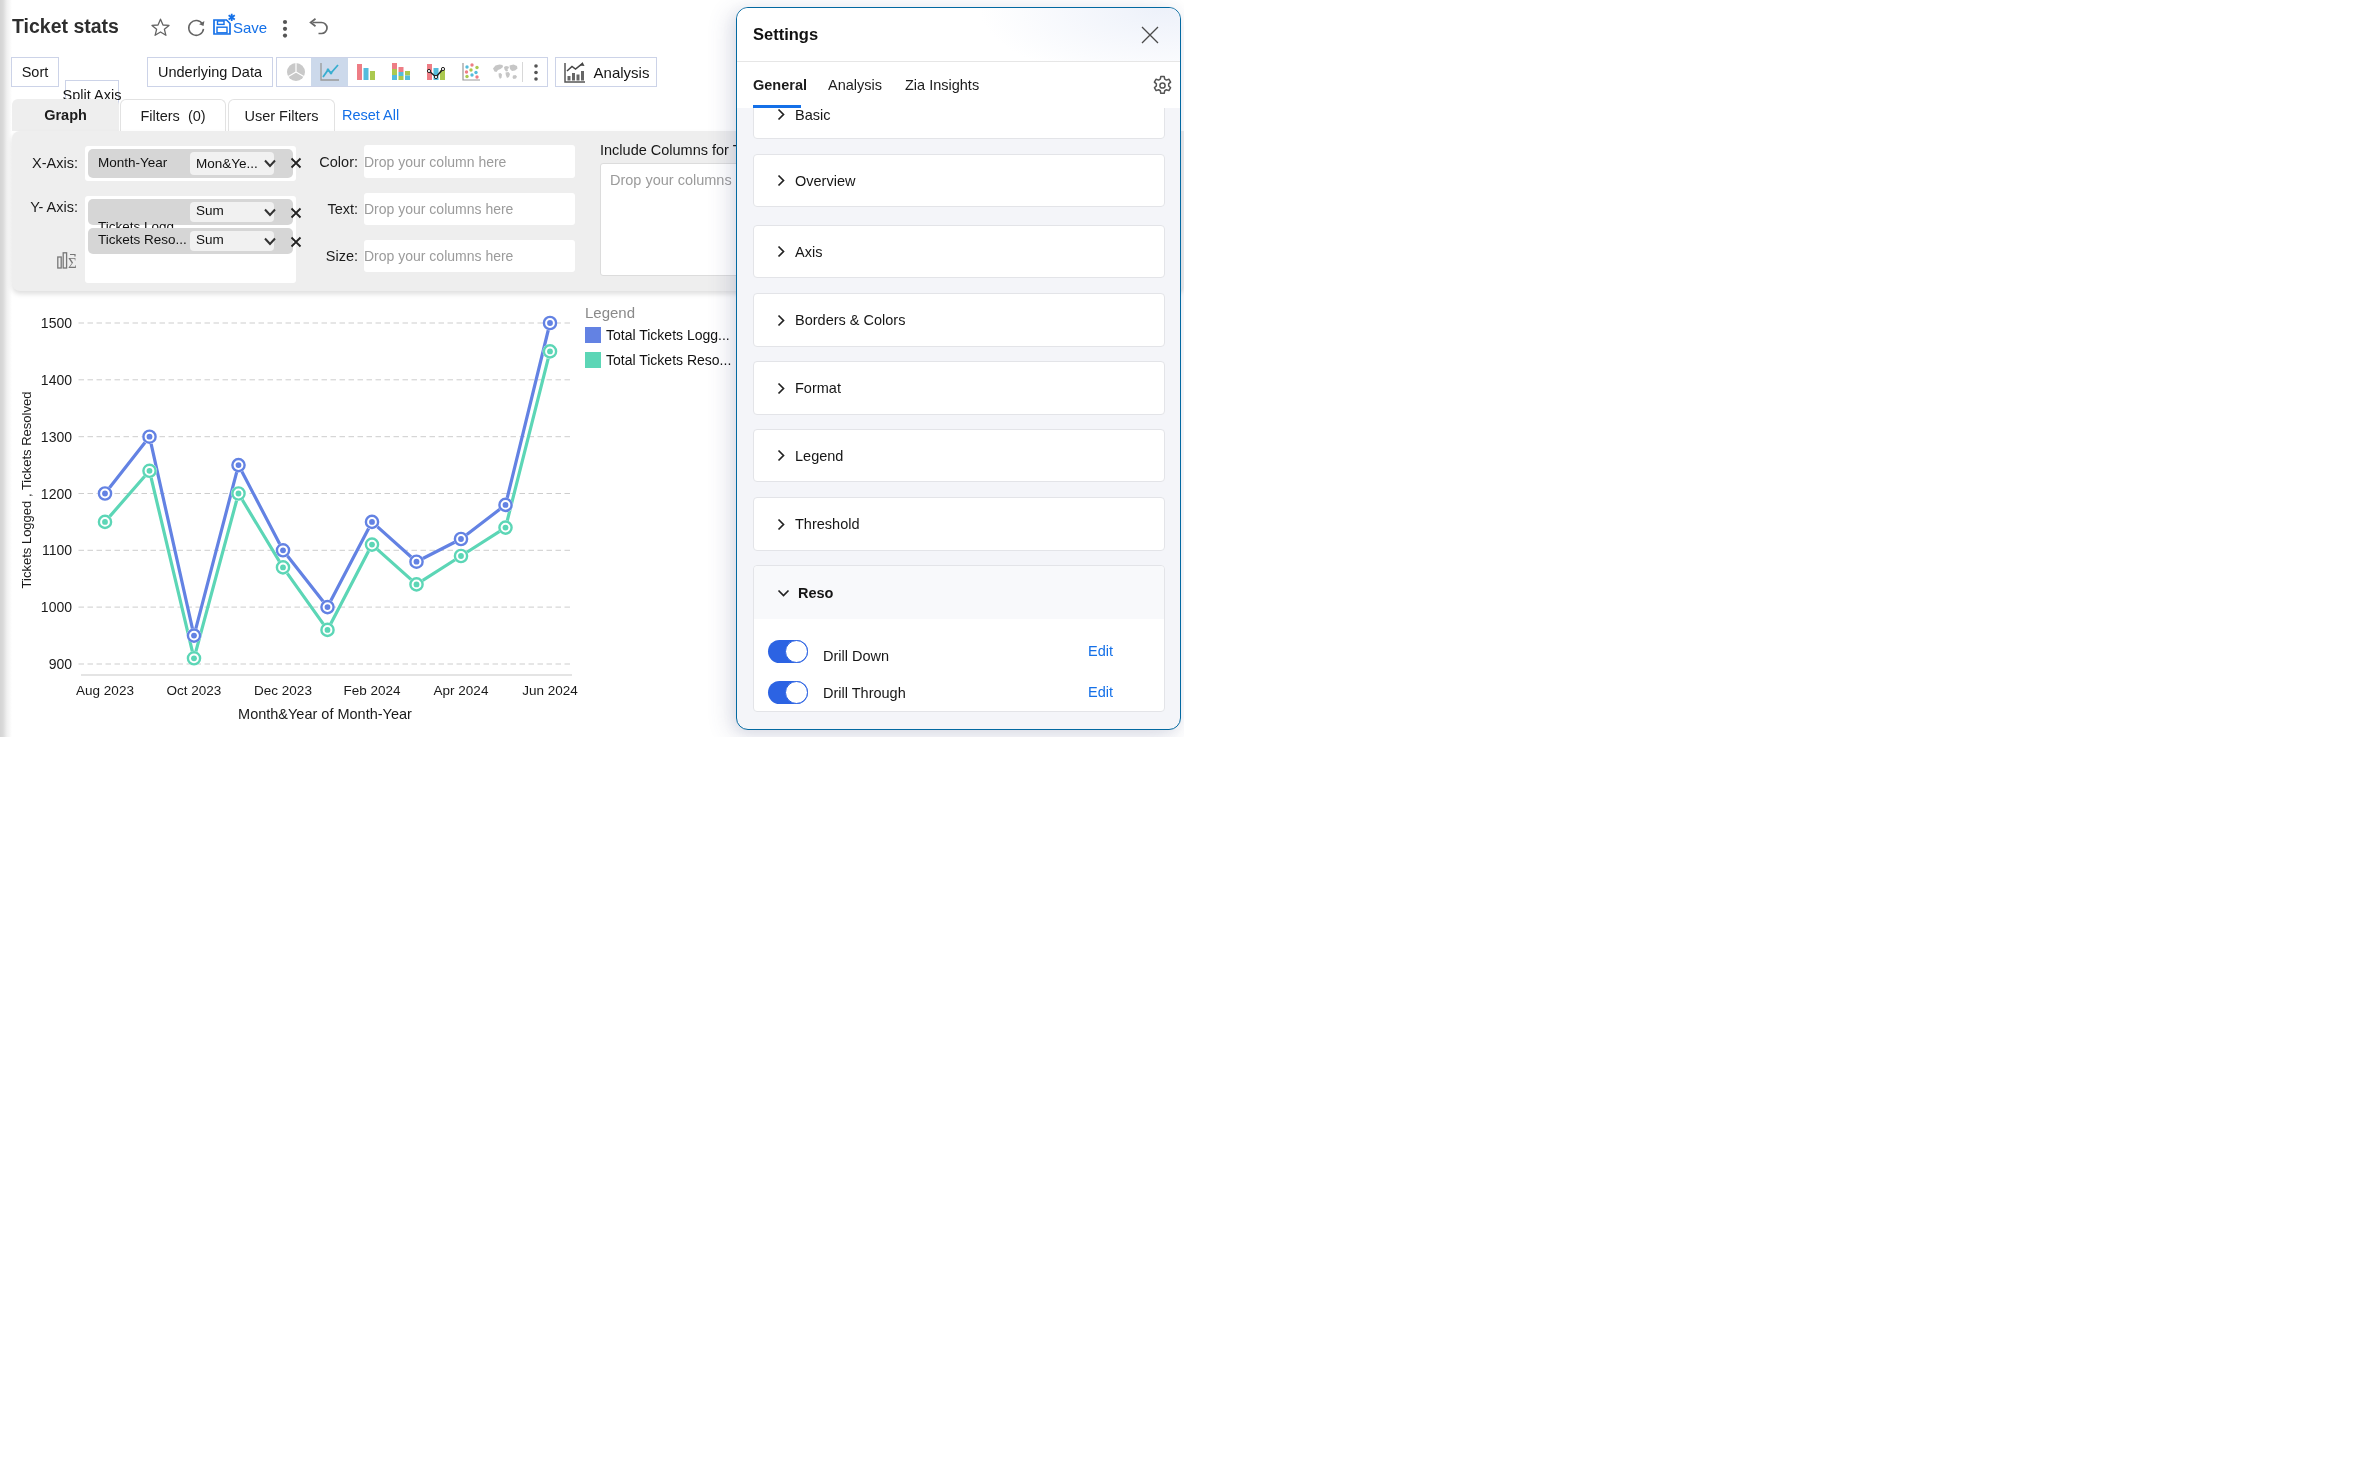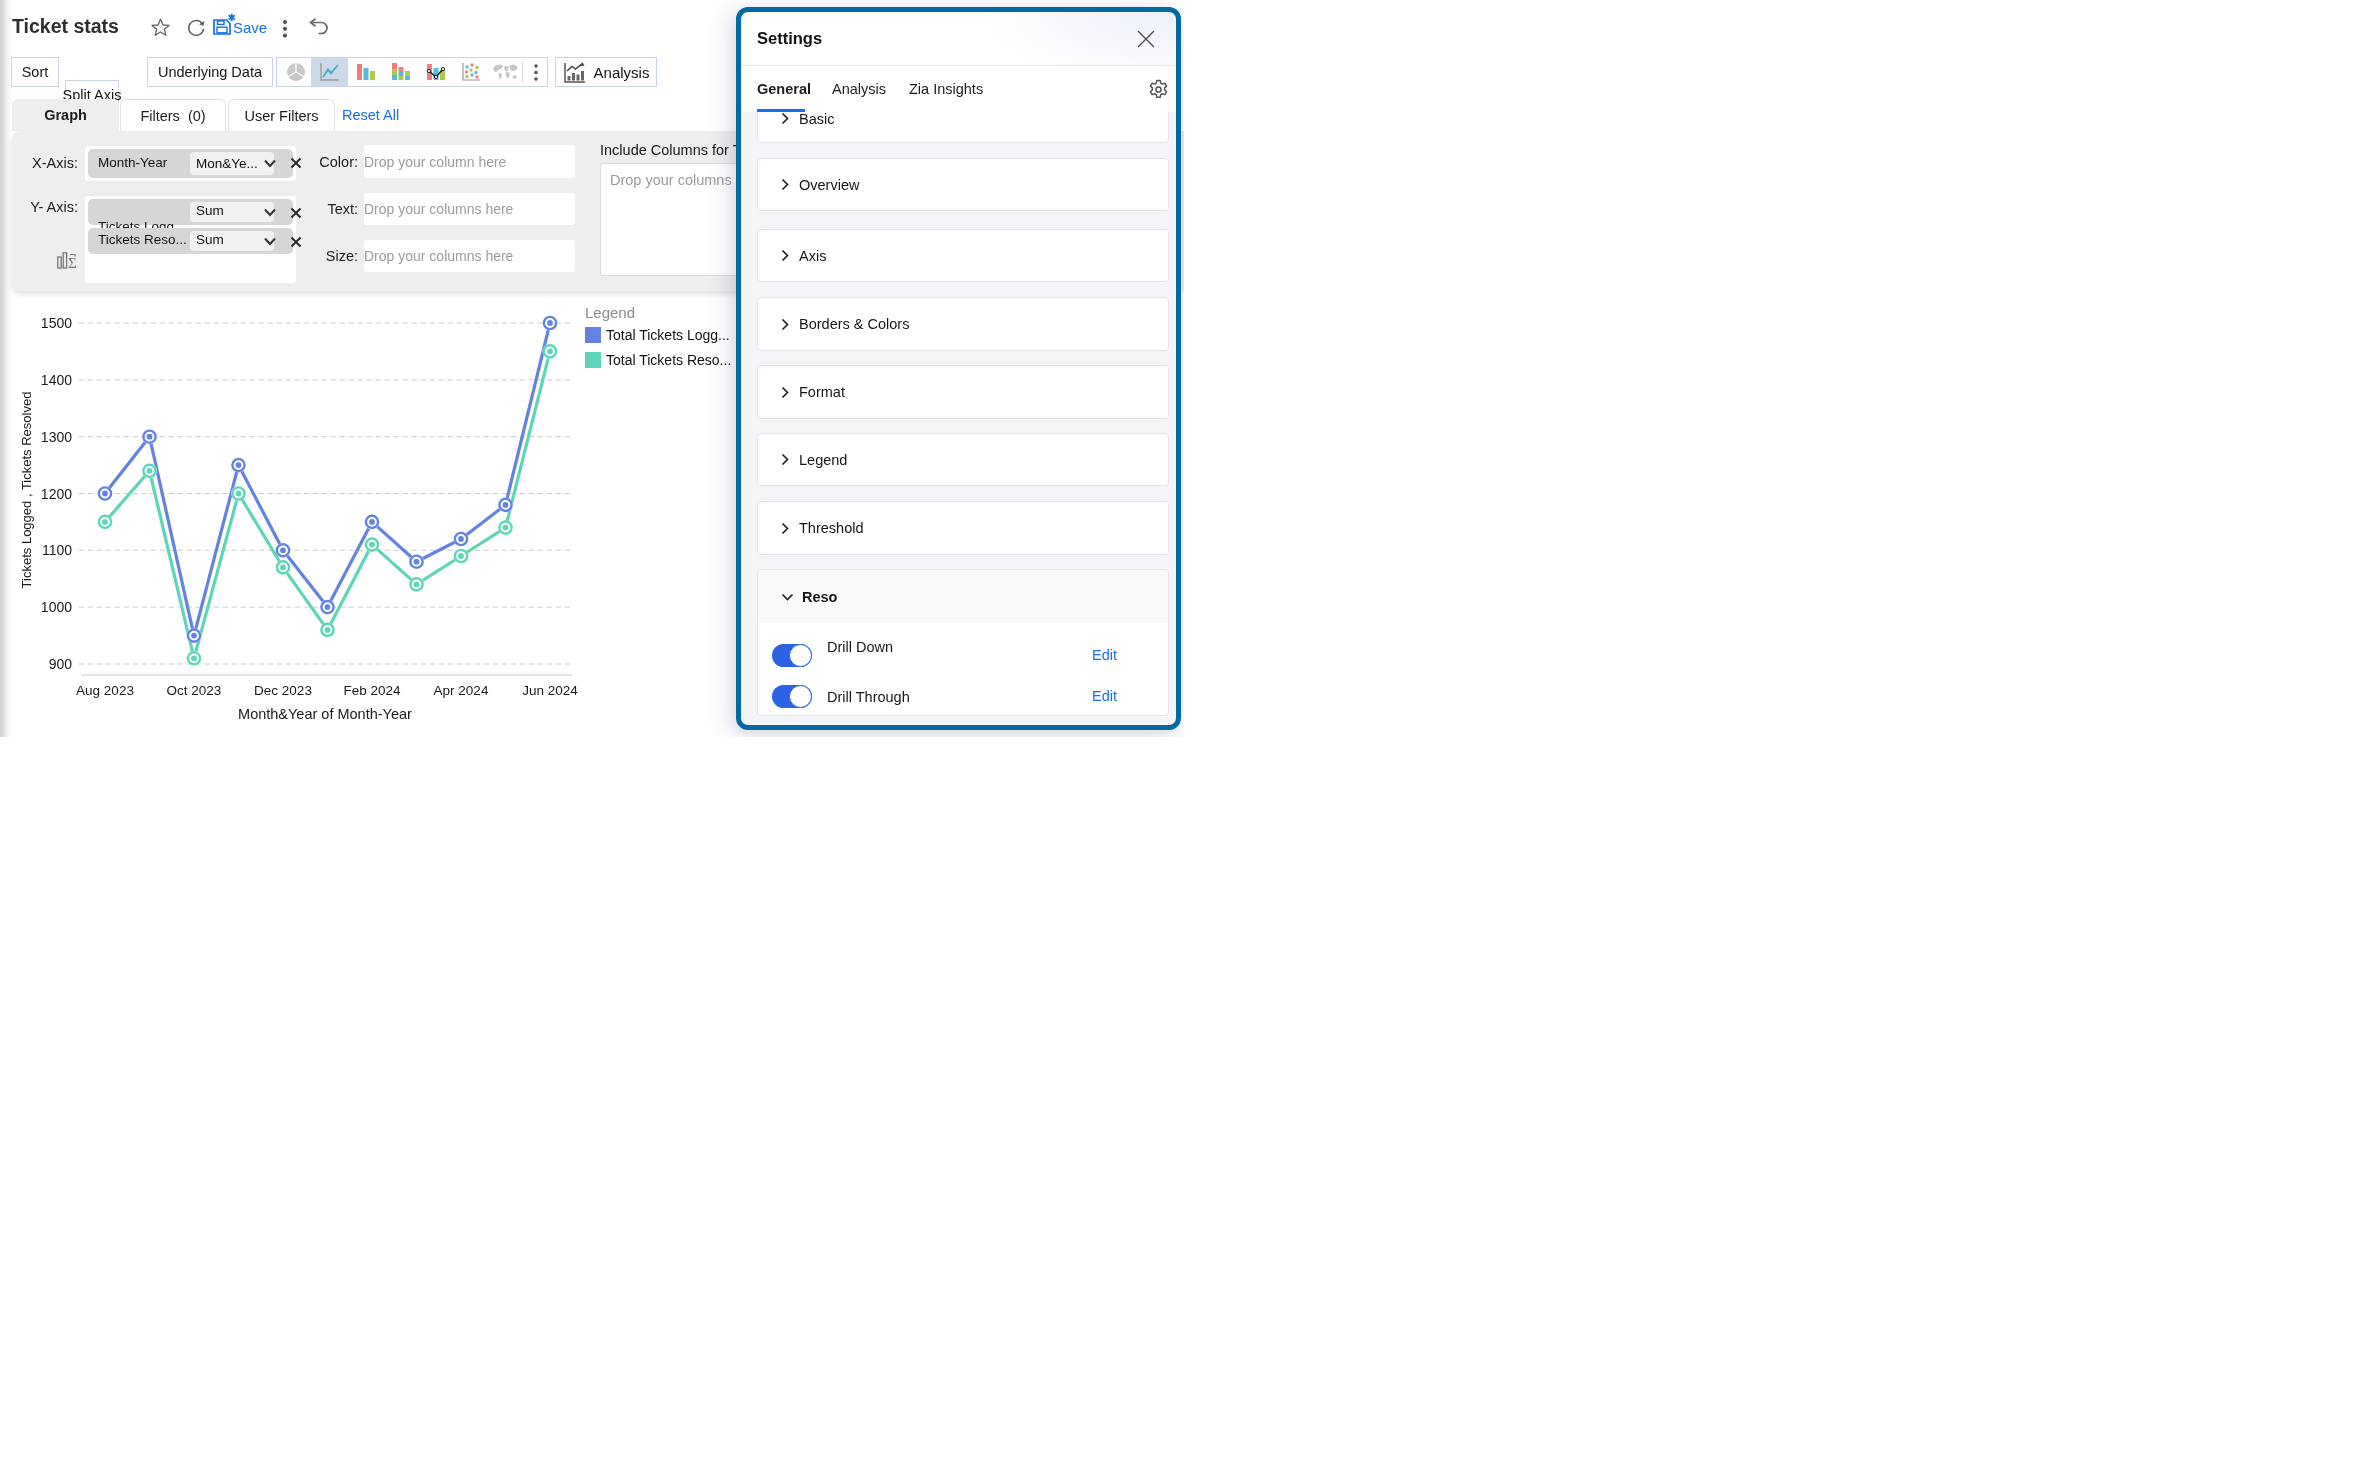--- a/index.html
+++ b/index.html
@@ -24,21 +24,21 @@
 #tabUser { left:228px; width:107px; background:#fff; border:1px solid #e2e2e2; border-bottom:none; }
 #resetAll { left:342px; top:107px; font-size:14.5px; color:#1470e8; }
 #cfg { left:12px; top:131px; width:1172px; height:160px; background:#eeeeee; border-radius:8px 0 8px 8px; box-shadow:0 3px 5px rgba(0,0,0,.13); }
 .cfglab { position:absolute; font-size:14.5px; color:#1b1b1b; text-align:right; }
 .wbox { position:absolute; background:#fff; border-radius:3px; }
 .pill { position:absolute; background:#d6d6d6; border-radius:5px; }
 .pilltxt { position:absolute; font-size:13.5px; color:#111; white-space:nowrap; }
 .isel { position:absolute; background:#f1f1f1; border-radius:4px; }
 .drop { position:absolute; background:#fff; border-radius:3px; font-size:14px; color:#9b9b9b; display:flex; align-items:center; white-space:nowrap; overflow:hidden; }
 #chart { left:0; top:295px; }
-#panel { left:736px; top:7px; width:445px; height:723px; background:#f4f5f9; border:5px solid #0369a1; border-radius:12px; box-shadow:-8px 4px 22px rgba(70,80,130,.14), 0 4px 14px rgba(70,80,130,.10); overflow:hidden; }
+#panel { left:736px; top:7px; width:445px; height:723px; background:#f4f5f9; border:1px solid #0369a1; border-radius:12px; box-shadow:-8px 4px 22px rgba(70,80,130,.14), 0 4px 14px rgba(70,80,130,.10); overflow:hidden; }
 #phead { position:absolute; left:0; top:0; width:100%; height:54px; background:radial-gradient(55% 190% at 96% 0%, #edf1fa 0%, #ffffff 75%); border-bottom:1px solid #e6e6e6; border-radius:10px 10px 0 0; z-index:6; }
 #ptitle { position:absolute; left:16px; top:17px; font-size:16.5px; font-weight:bold; color:#111; }
 #ptabs { position:absolute; left:0; top:54px; width:100%; height:46px; background:#fff; z-index:5; }
 .ptab { position:absolute; top:0; height:46px; display:flex; align-items:center; font-size:14.5px; color:#1c1c1c; }
 #underline { position:absolute; left:16px; bottom:0; width:48px; height:3px; background:#1470e8; }
 .card { position:absolute; left:16px; width:412px; background:#fff; border:1px solid #e3e4e8; border-radius:4px; }
 .cardrow { display:flex; align-items:center; height:100%; }
 .chev { margin-left:23px; }
 .cardtitle { font-size:14.5px; color:#161616; margin-left:10px; }
 .toggle { position:absolute; left:14px; width:40px; height:23px; background:#2c63e3; border-radius:12px; }
@@ -391,21 +391,21 @@
     <div style="position:absolute; left:0; top:0; width:100%; height:53px; background:#f8f9fb; border-radius:4px 4px 0 0;"></div>
     <div class="cardrow" style="height:53px; position:relative;">
       <svg class="chev" width="13" height="8" viewBox="0 0 13 8">
           <path d="M1.5 1.5 L6.5 6.5 L11.5 1.5" stroke="#222" stroke-width="1.7" fill="none"></path>
         </svg>
       <div class="cardtitle" style="font-weight:bold; margin-left:8px;">Reso</div>
       </div>
     <div class="toggle" style="top:74px;">
         <div class="knob"></div>
       </div>
-    <div class="tlabel" style="top:69px;">Drill Down</div>
+    <div class="tlabel" style="top:82px;">Drill Down</div>
     <div class="tedit" style="top:77px;">Edit</div>
     <div class="toggle" style="top:115px;">
         <div class="knob"></div>
       </div>
     <div class="tlabel" style="top:119px;">Drill Through</div>
     <div class="tedit" style="top:118px;">Edit</div>
   </div>
 </div>
 
 </body></html>

